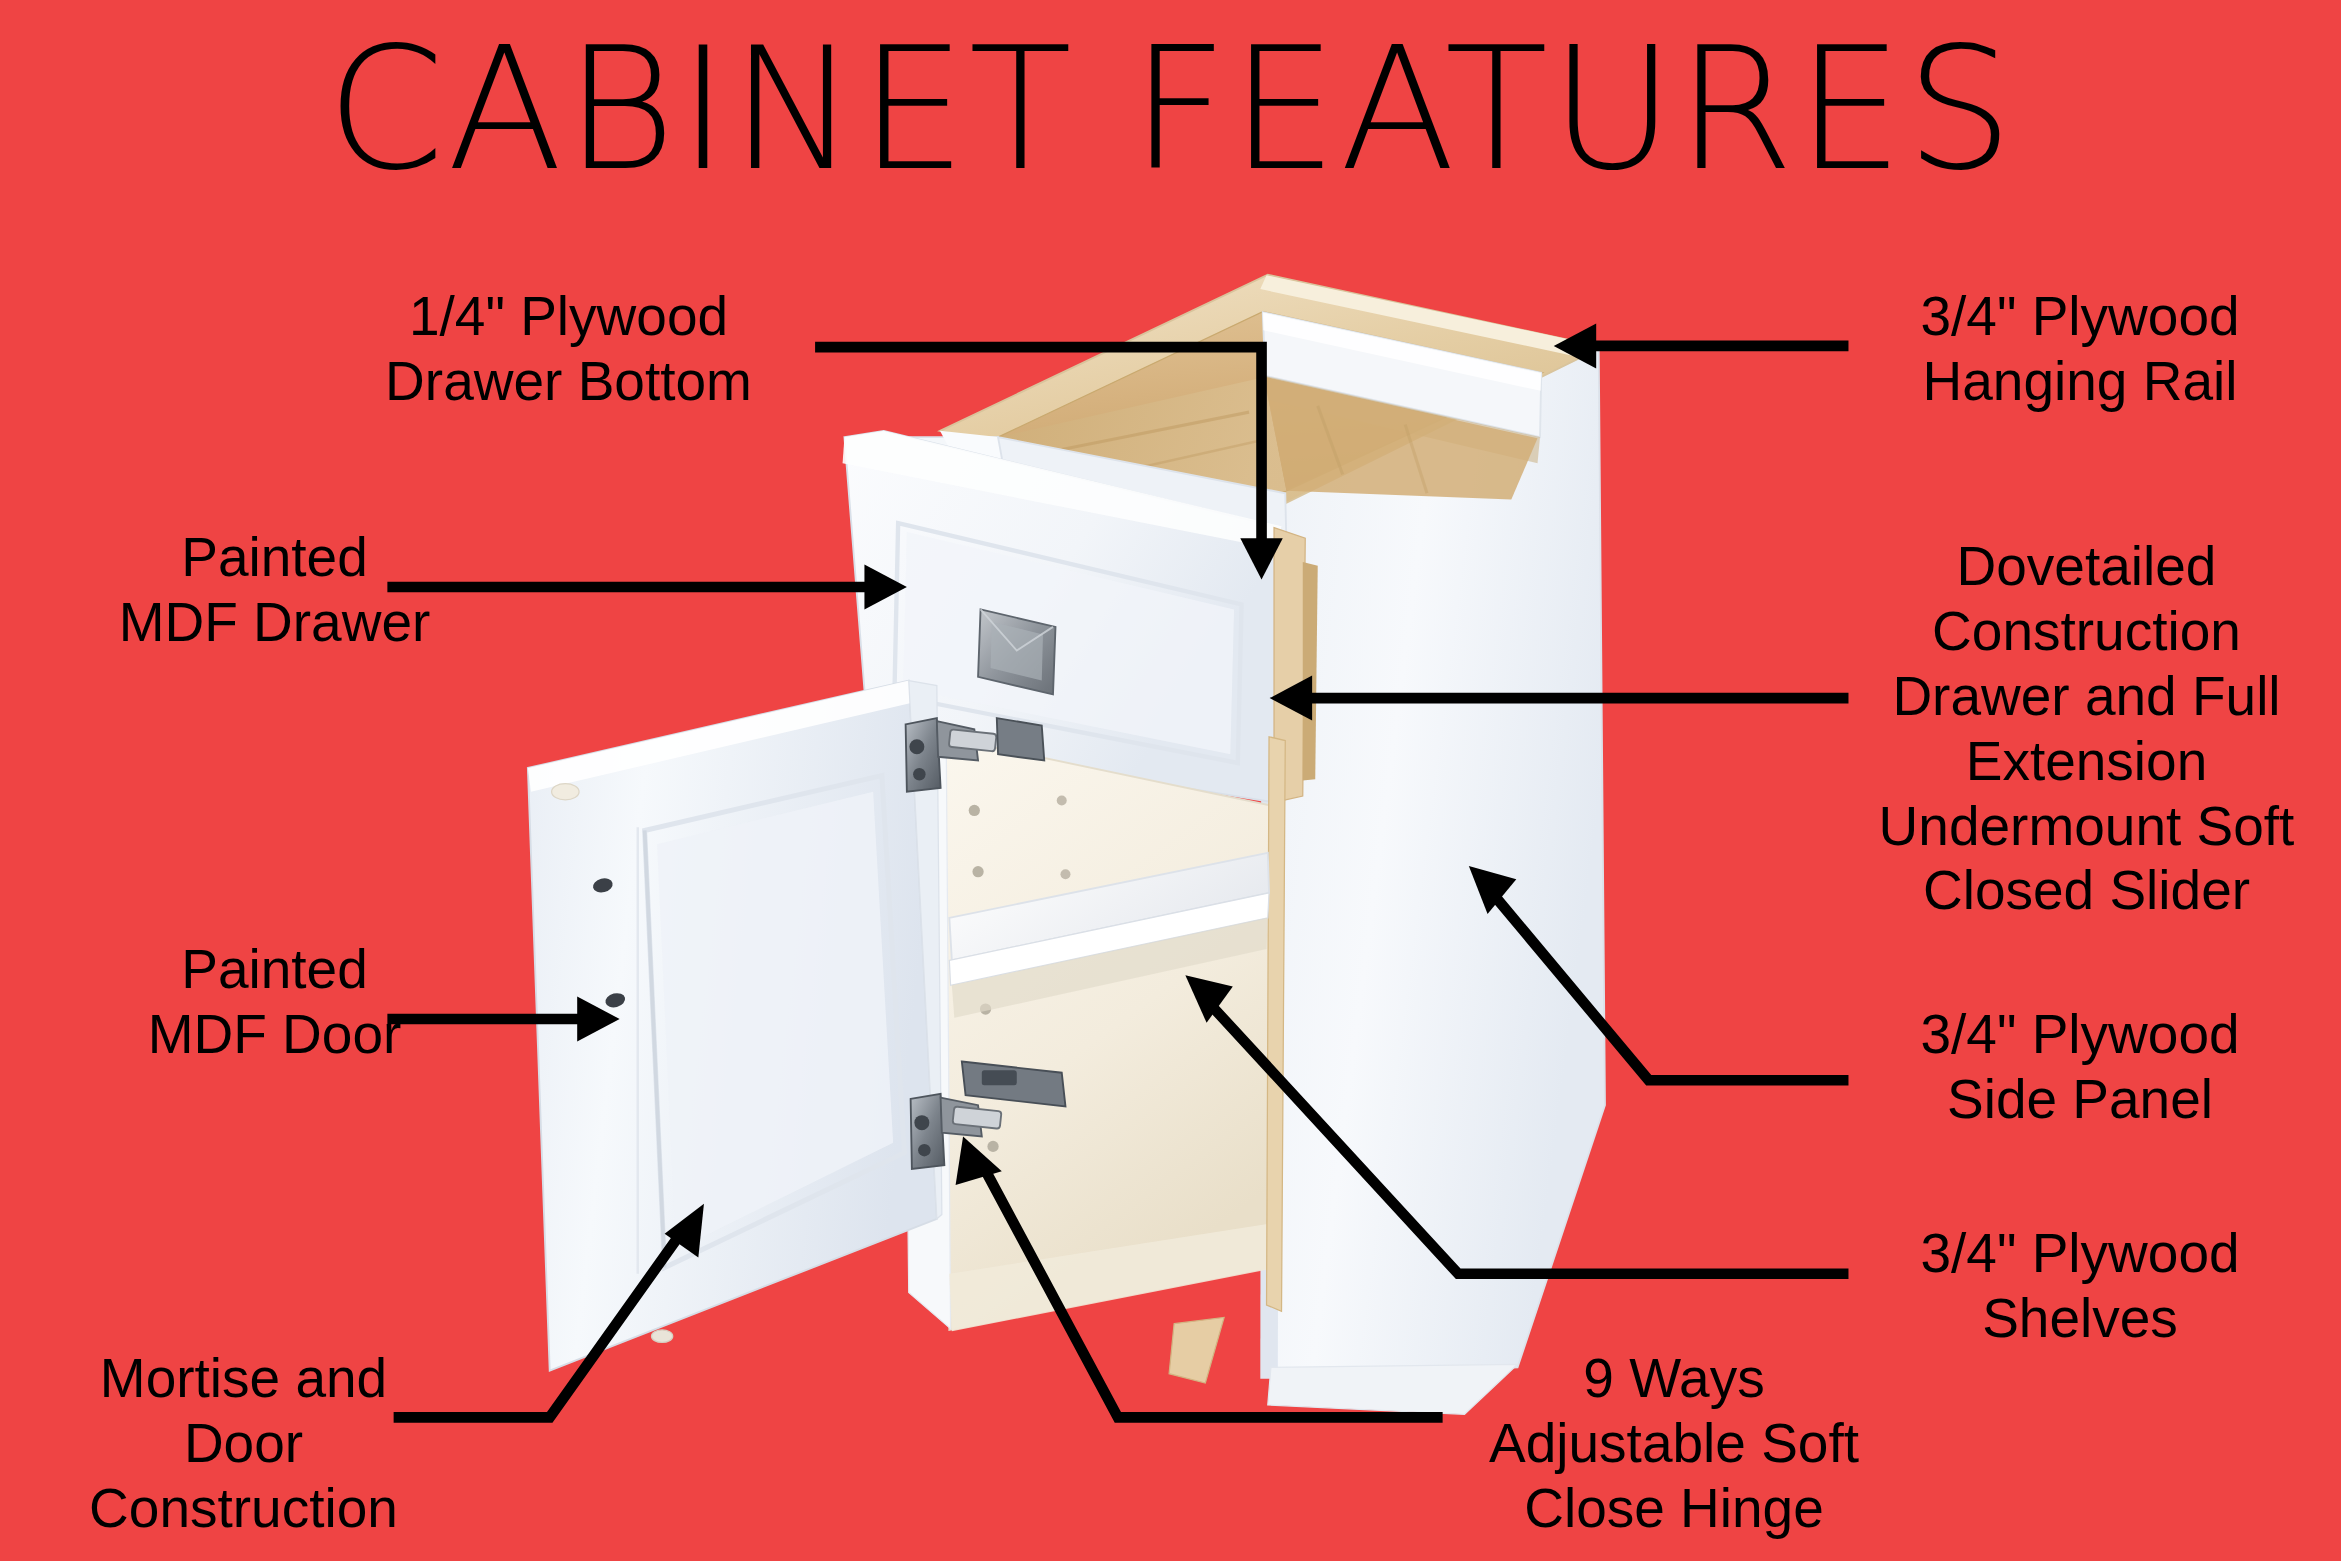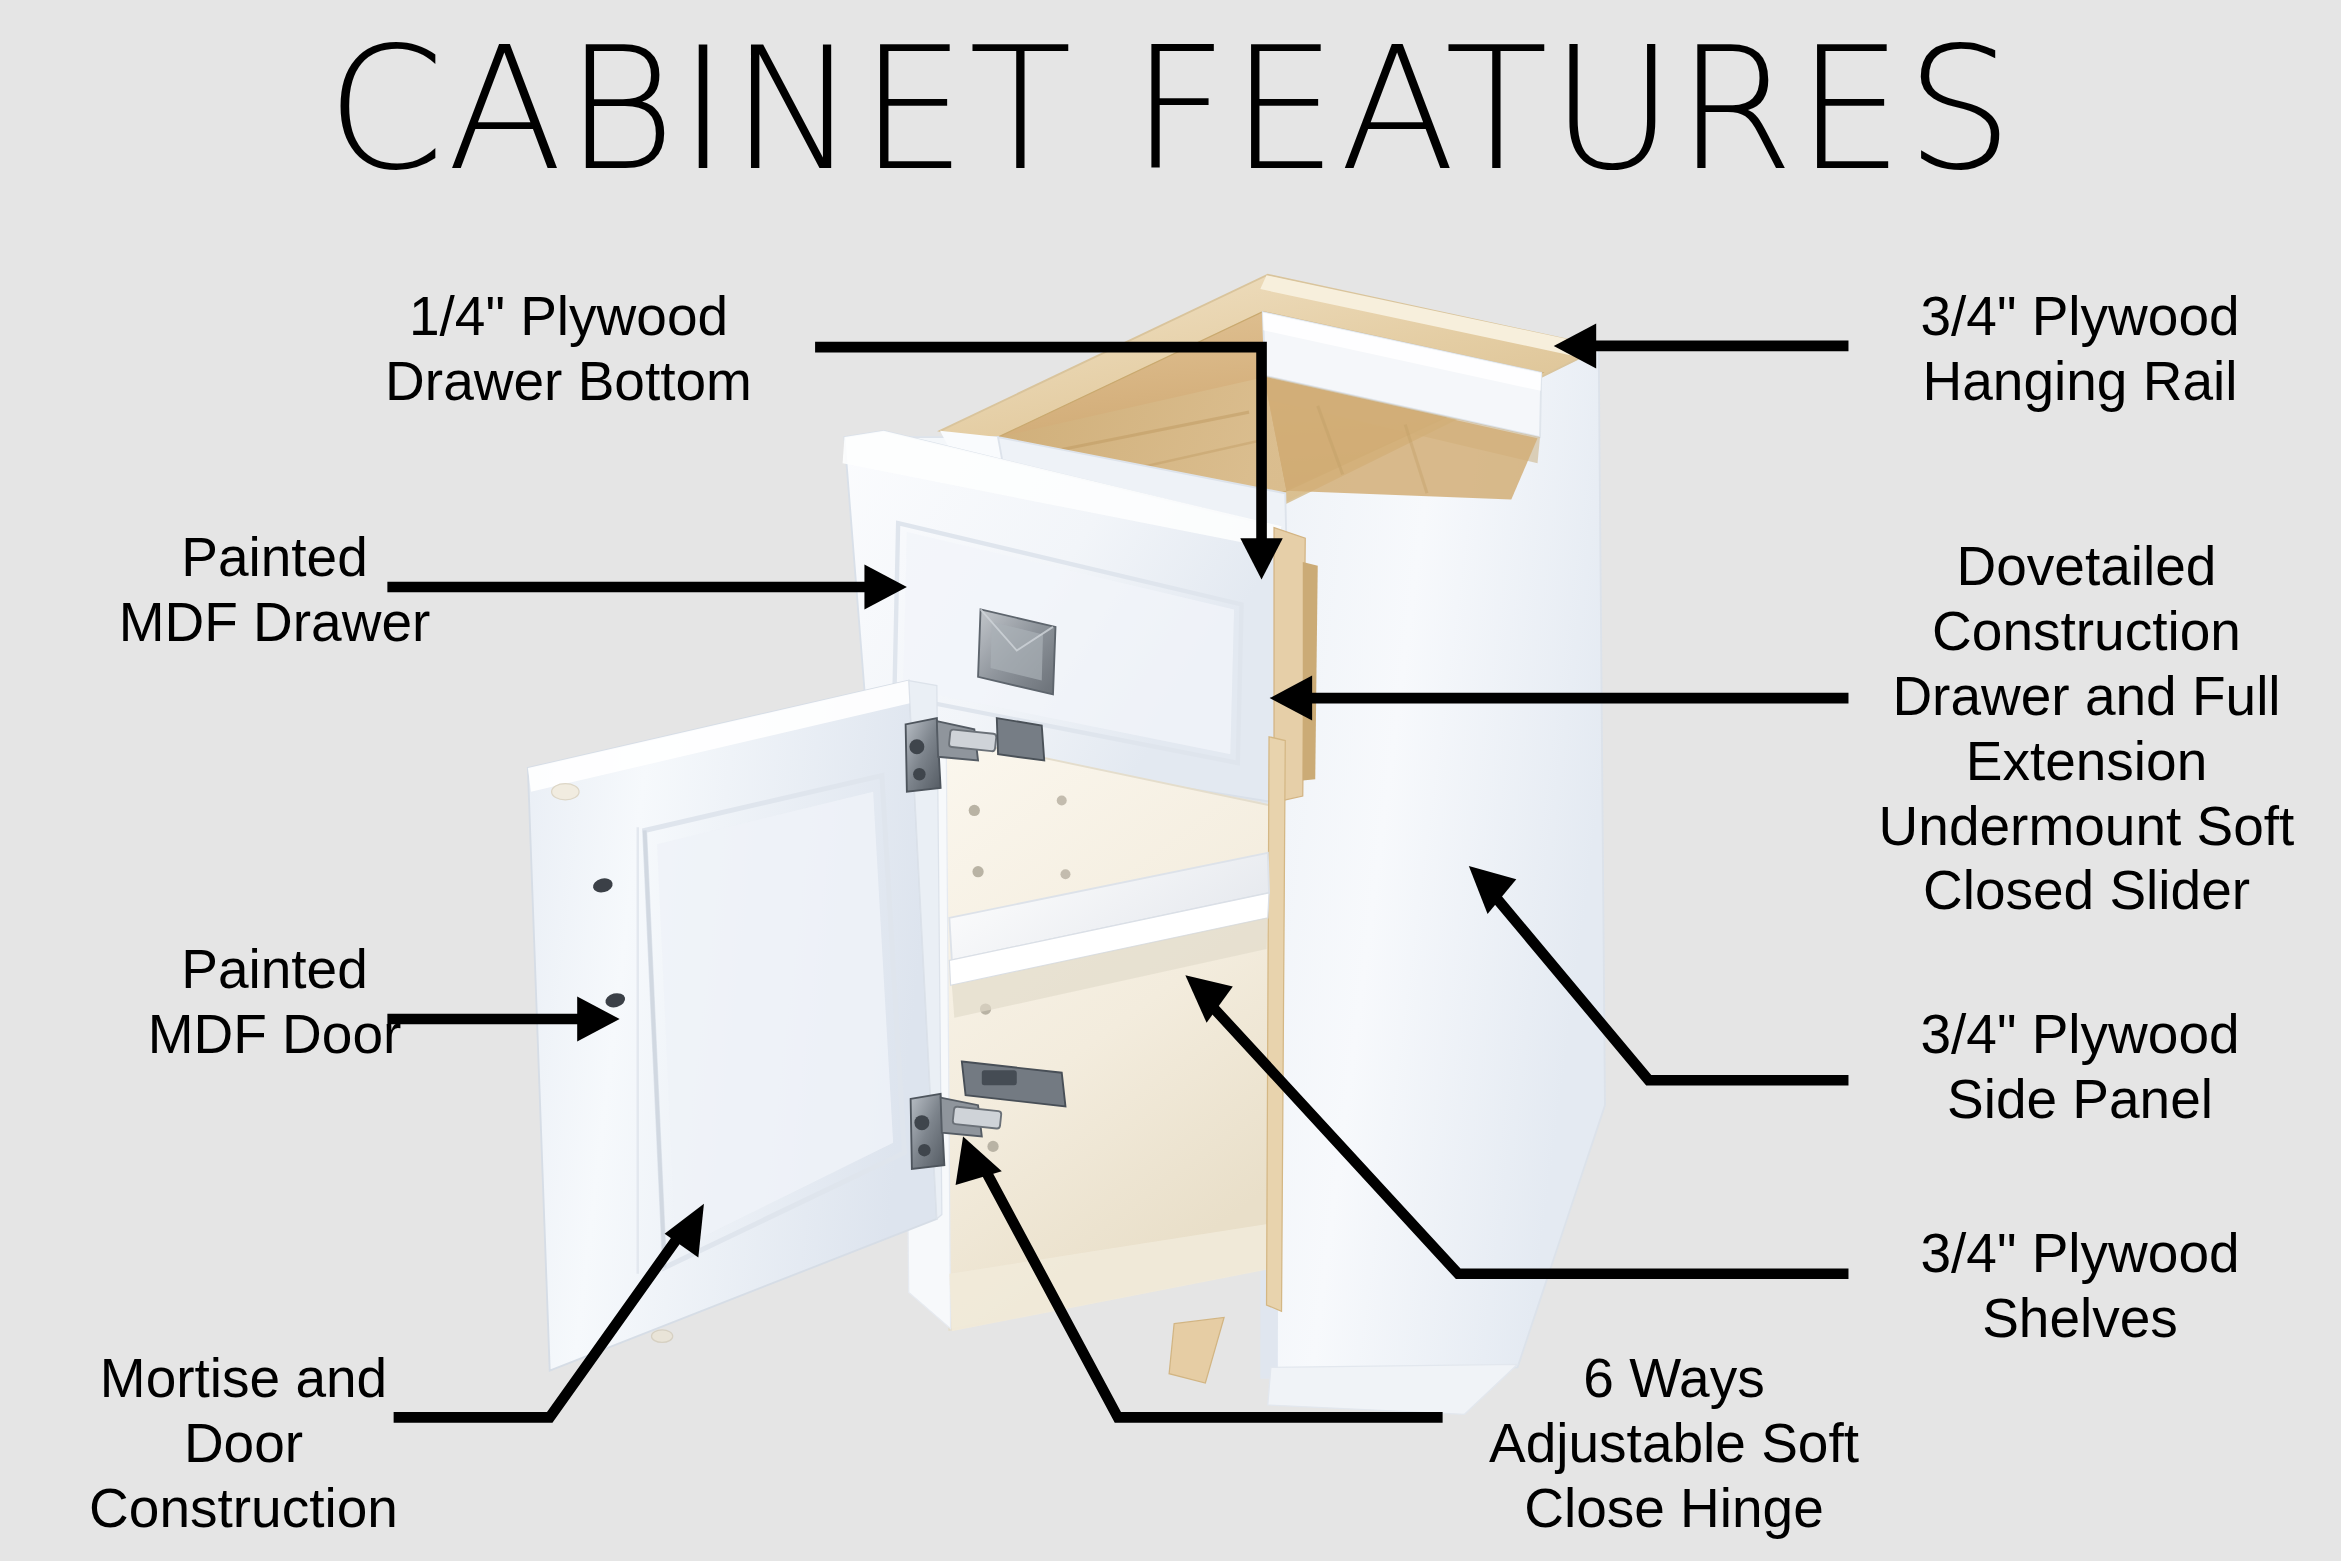--- a/index.html
+++ b/index.html
@@ -4,21 +4,21 @@
 <style>
   html, body {
     margin: 0;
     padding: 0;
     background: #ffffff;
   }
   #page {
     position: relative;
     width: 2342px;
     height: 1561px;
-    background: #e5e5e5;
+    background: #ef4444;
     overflow: hidden;
     font-family: "Liberation Sans", sans-serif;
   }
 
   
   #title {
     position: absolute;
     top: 25px;
     left: 0;
     width: 2342px;
@@ -322,18 +322,18 @@
   <div class="callout cl-side-panel">3/4" Plywood
 Side Panel</div>
 
   <div class="callout cl-shelves">3/4" Plywood
 Shelves</div>
 
   <div class="callout cl-mortise">Mortise and
 Door
 Construction</div>
 
-  <div class="callout cl-hinge">6 Ways
+  <div class="callout cl-hinge">9 Ways
 Adjustable Soft
 Close Hinge</div>
 
 </div>
 
 
 </body></html>

